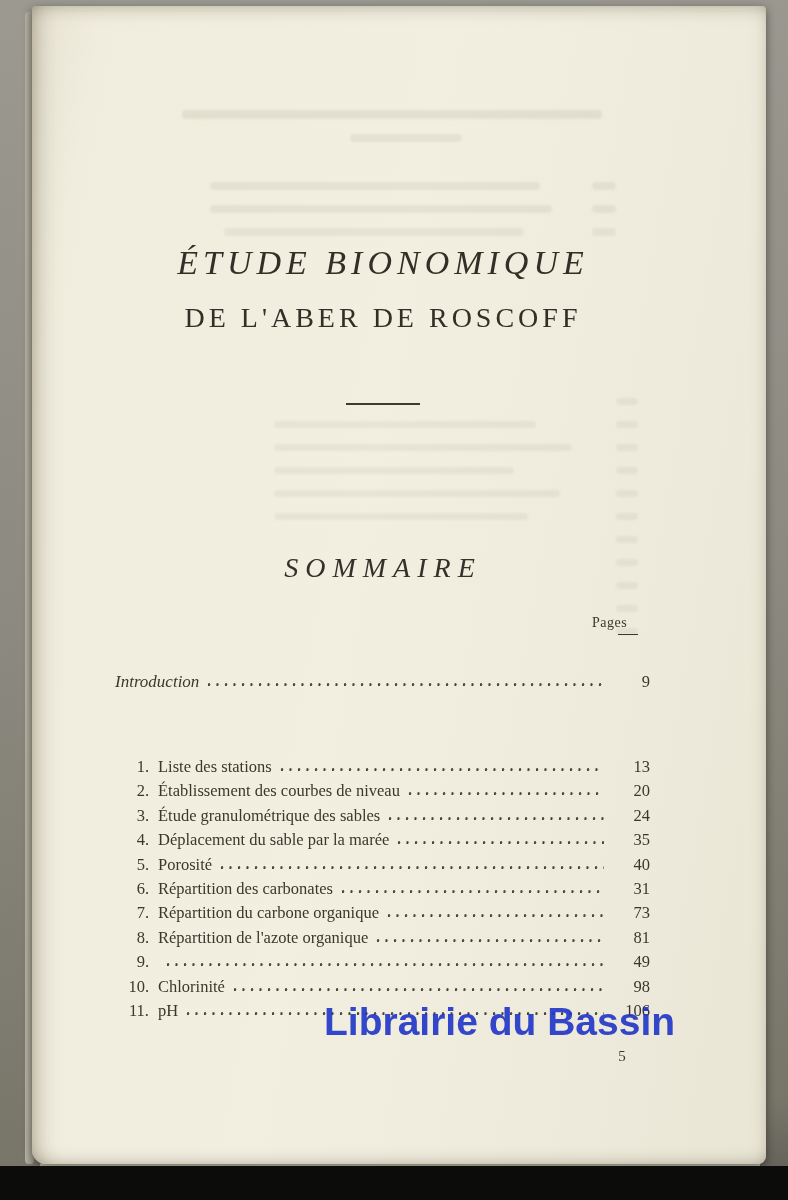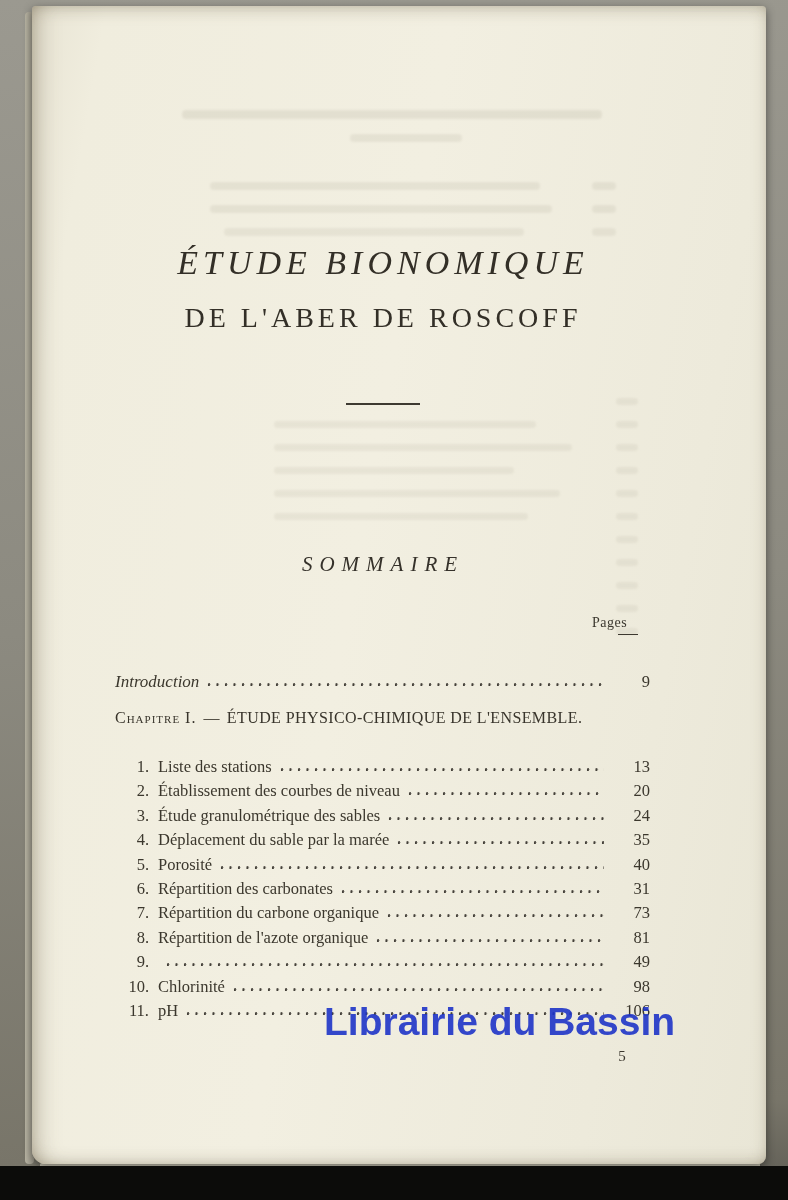--- a/index.html
+++ b/index.html
@@ -25,21 +25,21 @@
   }
   .ghost { position:absolute; background:#8e8774; border-radius:4px; filter:blur(1.2px); }
 
   .title-line { position:absolute; left:0; right:32px; text-align:center; color:#332f27; }
   .title-1 { top:238px; font-size:34px; letter-spacing:5px;font-style:italic; }
   .title-2 { top:296px; font-size:28px; letter-spacing:4px; }
   .title-rule { position:absolute; top:397px; left:0; right:32px; }
   .title-rule > span { display:block; width:74px; height:2px; margin:0 auto; background:#3e3a31; }
 
   .sommaire { position:absolute; top:546px; left:0; right:32px; text-align:center;
-    font-size:21px; font-style:italic; letter-spacing:7px; color:#35312a; }
+    font-size:28px; font-style:italic; letter-spacing:7px; color:#35312a; }
 
   .pages-head { position:absolute; top:609px; left:560px; width:72px; text-align:left;
     font-size:14px; letter-spacing:.5px; color:#3c382f; }
   .pages-rule { display:block; width:20px; height:0; border-top:1.4px solid #3c382f; margin:3px auto 0; }
 
   .tocline { display:flex; align-items:baseline; font-size:16.5px; }
   .leader { flex:1 1 auto; height:5px; margin:0 6px 1px 8px;
     background-image:radial-gradient(circle at 2px 2.6px, #45413a 1.15px, rgba(0,0,0,0) 1.4px);
     background-size:8.5px 5px; background-repeat:repeat-x; background-position:left bottom; }
   .pg { flex:none; width:40px; text-align:right; }
@@ -113,23 +113,20 @@
       <span>Pages</span>
       <span class="pages-rule"></span>
     </div>
 
     <div class="intro-row tocline">
       <span class="lbl">Introduction</span>
       <span class="leader"></span>
       <span class="pg">9</span>
     </div>
 
-    <div class="chapter">
-      <span class="chap-num">Chapitre I.</span><span class="chap-dash">—</span><span>ÉTUDE PHYSICO-CHIMIQUE DE L'ENSEMBLE.</span>
-    </div>
 
     <div class="toc">
       <div class="tocline">
         <span class="num">1.</span>
         <span class="lbl">Liste des stations</span>
         <span class="leader"></span>
         <span class="pg">13</span>
       </div>
       <div class="tocline">
         <span class="num">2.</span>

